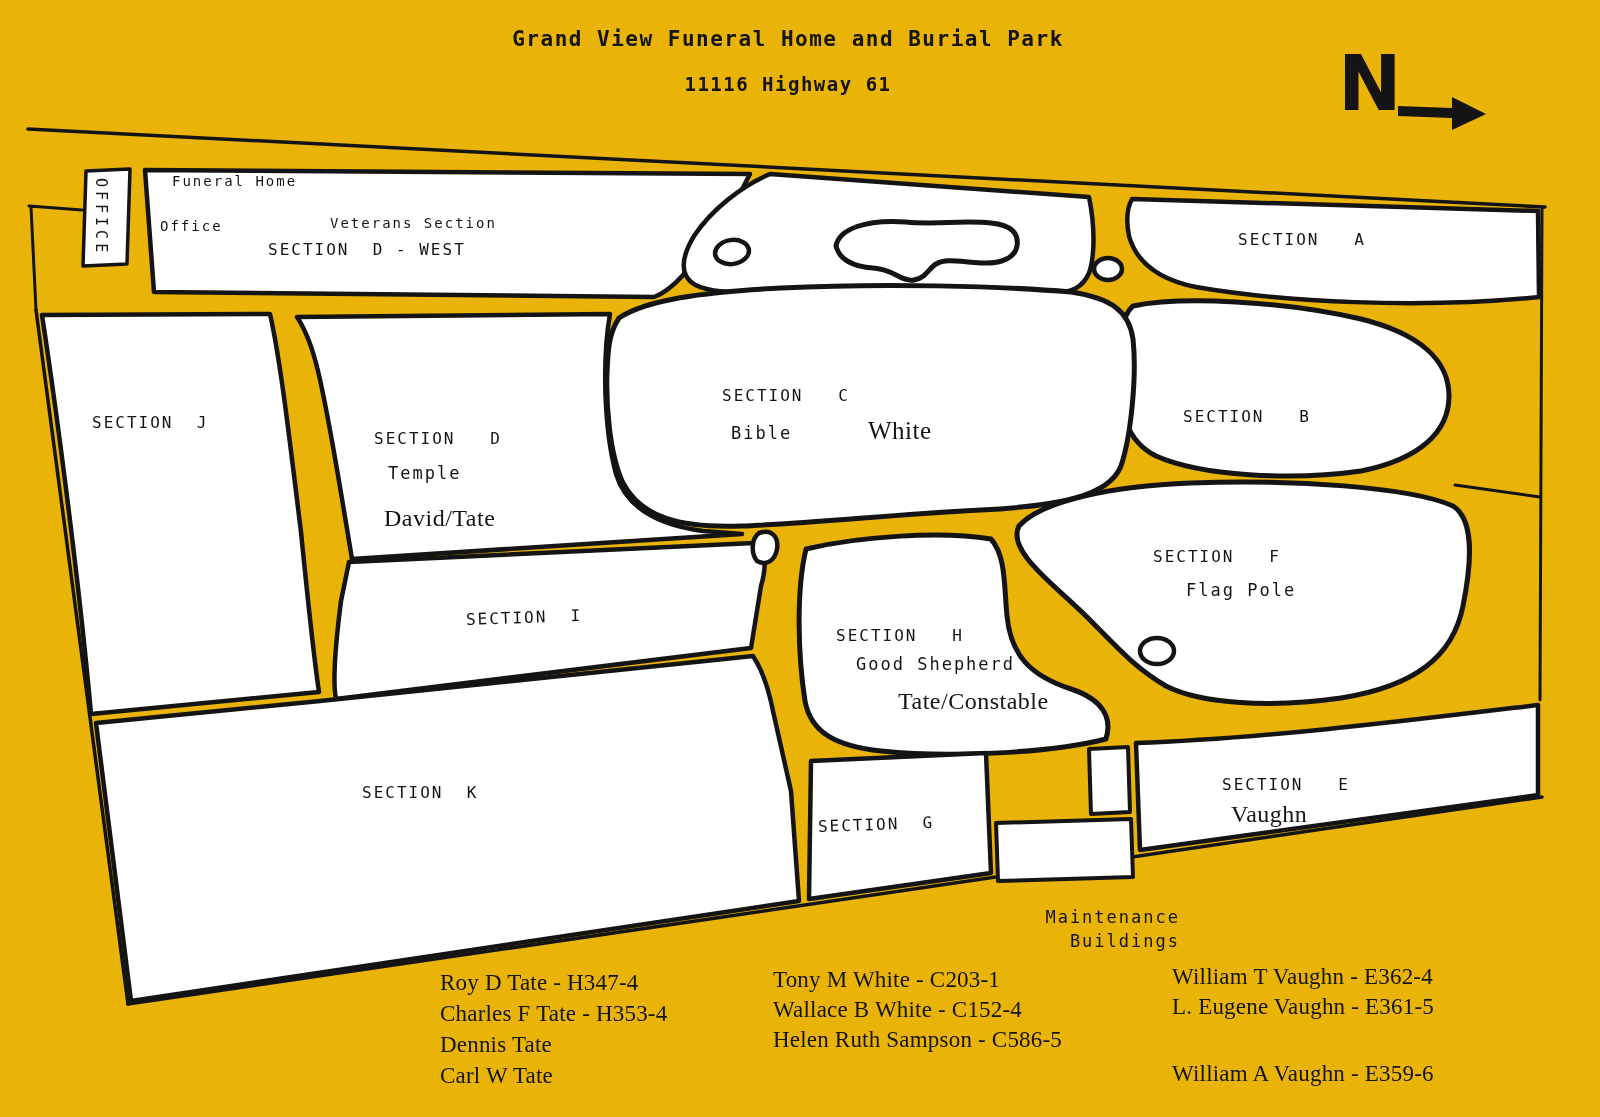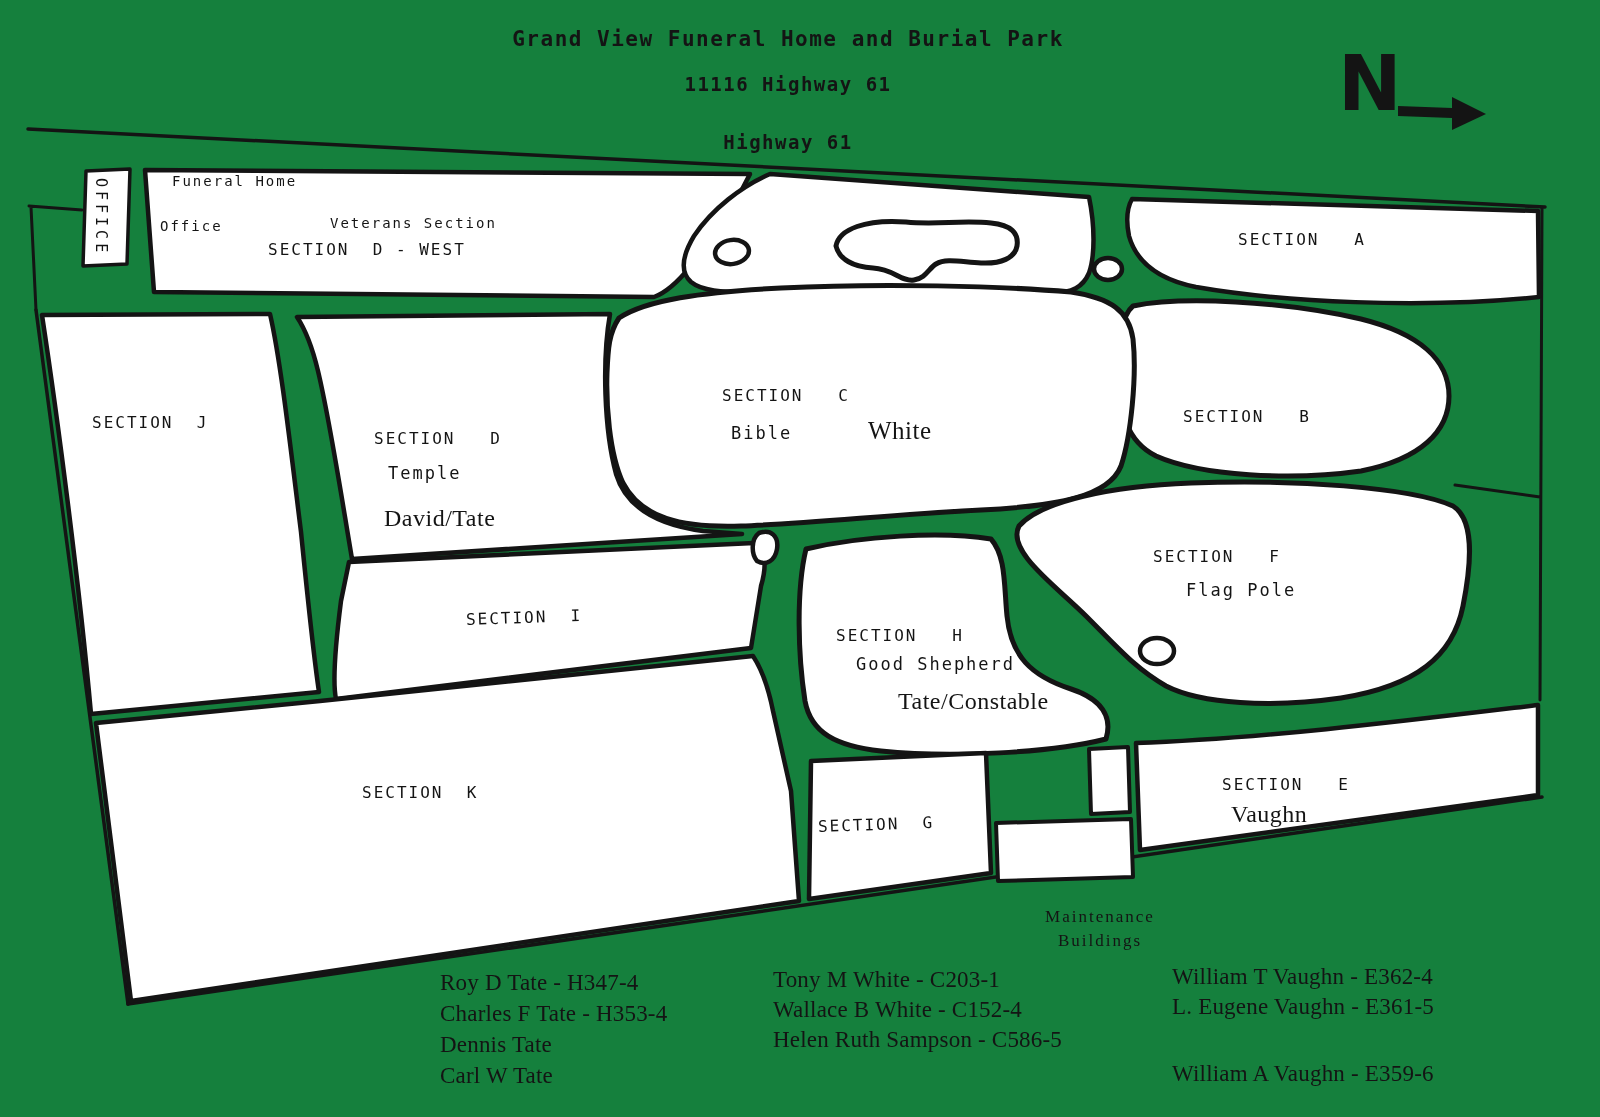--- a/index.html
+++ b/index.html
@@ -1,24 +1,24 @@
 <!DOCTYPE html>
 <html><head>
 <meta charset="utf-8">
 <style>
   html,body{margin:0;padding:0;background:#fff;}
   .stage{
-    position:relative;width:1600px;height:1117px;background:#15803d;overflow:hidden;
+    position:relative;width:1600px;height:1117px;background:#eab308;overflow:hidden;
     font-family:"DejaVu Sans Mono", monospace;color:#141414;
   }
   .stage svg{position:absolute;left:0;top:0;}
   .t{position:absolute;white-space:pre;color:#141414;line-height:1.1;}
   .mono{font-family:"DejaVu Sans Mono", monospace;}
   .serif{font-family:"Liberation Serif", serif;}
-  .center{text-align:center;font-family:Liberation Serif, serif;}
+  .center{text-align:right;}
   .hdr{left:388px;width:800px;text-align:center;font-weight:bold;letter-spacing:1.5px;}
   .sec{font-size:16px;letter-spacing:2px;}
   .maplbl{font-size:14px;letter-spacing:2px;}
   .fam{font-size:24px;letter-spacing:.5px;}
   .vert{
     writing-mode:vertical-rl;font-size:15px;letter-spacing:4px;
   }
   .north{font-size:76px;font-weight:bold;font-family:"DejaVu Sans", sans-serif;}
   .plot{font-size:23px;letter-spacing:.2px;}
 </style>
@@ -76,21 +76,20 @@
       <ellipse cx="1108" cy="269" rx="14" ry="11"></ellipse>
       <ellipse cx="1157" cy="651" rx="17" ry="13"></ellipse>
       <path d="M 759,533 C 771,529 779,536 777,549 C 775,561 766,566 757,561 C 751,554 751,539 759,533 Z"></path>
     </g>
 
     <polygon fill="#141414" points="1398,106 1452,108 1452,97 1486,114 1452,130 1452,118 1398,116"></polygon>
   </svg>
 
   <div class="t hdr mono" style="top:28px;font-size:21px;">Grand View Funeral Home and Burial Park</div>
   <div class="t hdr mono" style="top:74px;font-size:19px;">11116 Highway 61</div>
-  <div class="t hdr mono" style="top:132px;font-size:19px;">Highway 61</div>
   <div class="t north" style="left:1338px;top:42px;">N</div>
 
   <div class="t vert mono" style="left:92px;top:178px;height:84px;">OFFICE</div>
   <div class="t maplbl" style="left:172px;top:174px;">Funeral Home</div>
   <div class="t maplbl" style="left:160px;top:219px;">Office</div>
   <div class="t maplbl" style="left:330px;top:216px;">Veterans Section</div>
   <div class="t sec" style="left:268px;top:241px;">SECTION  D - WEST</div>
 
   <div class="t sec" style="left:92px;top:414px;">SECTION  J</div>
 

